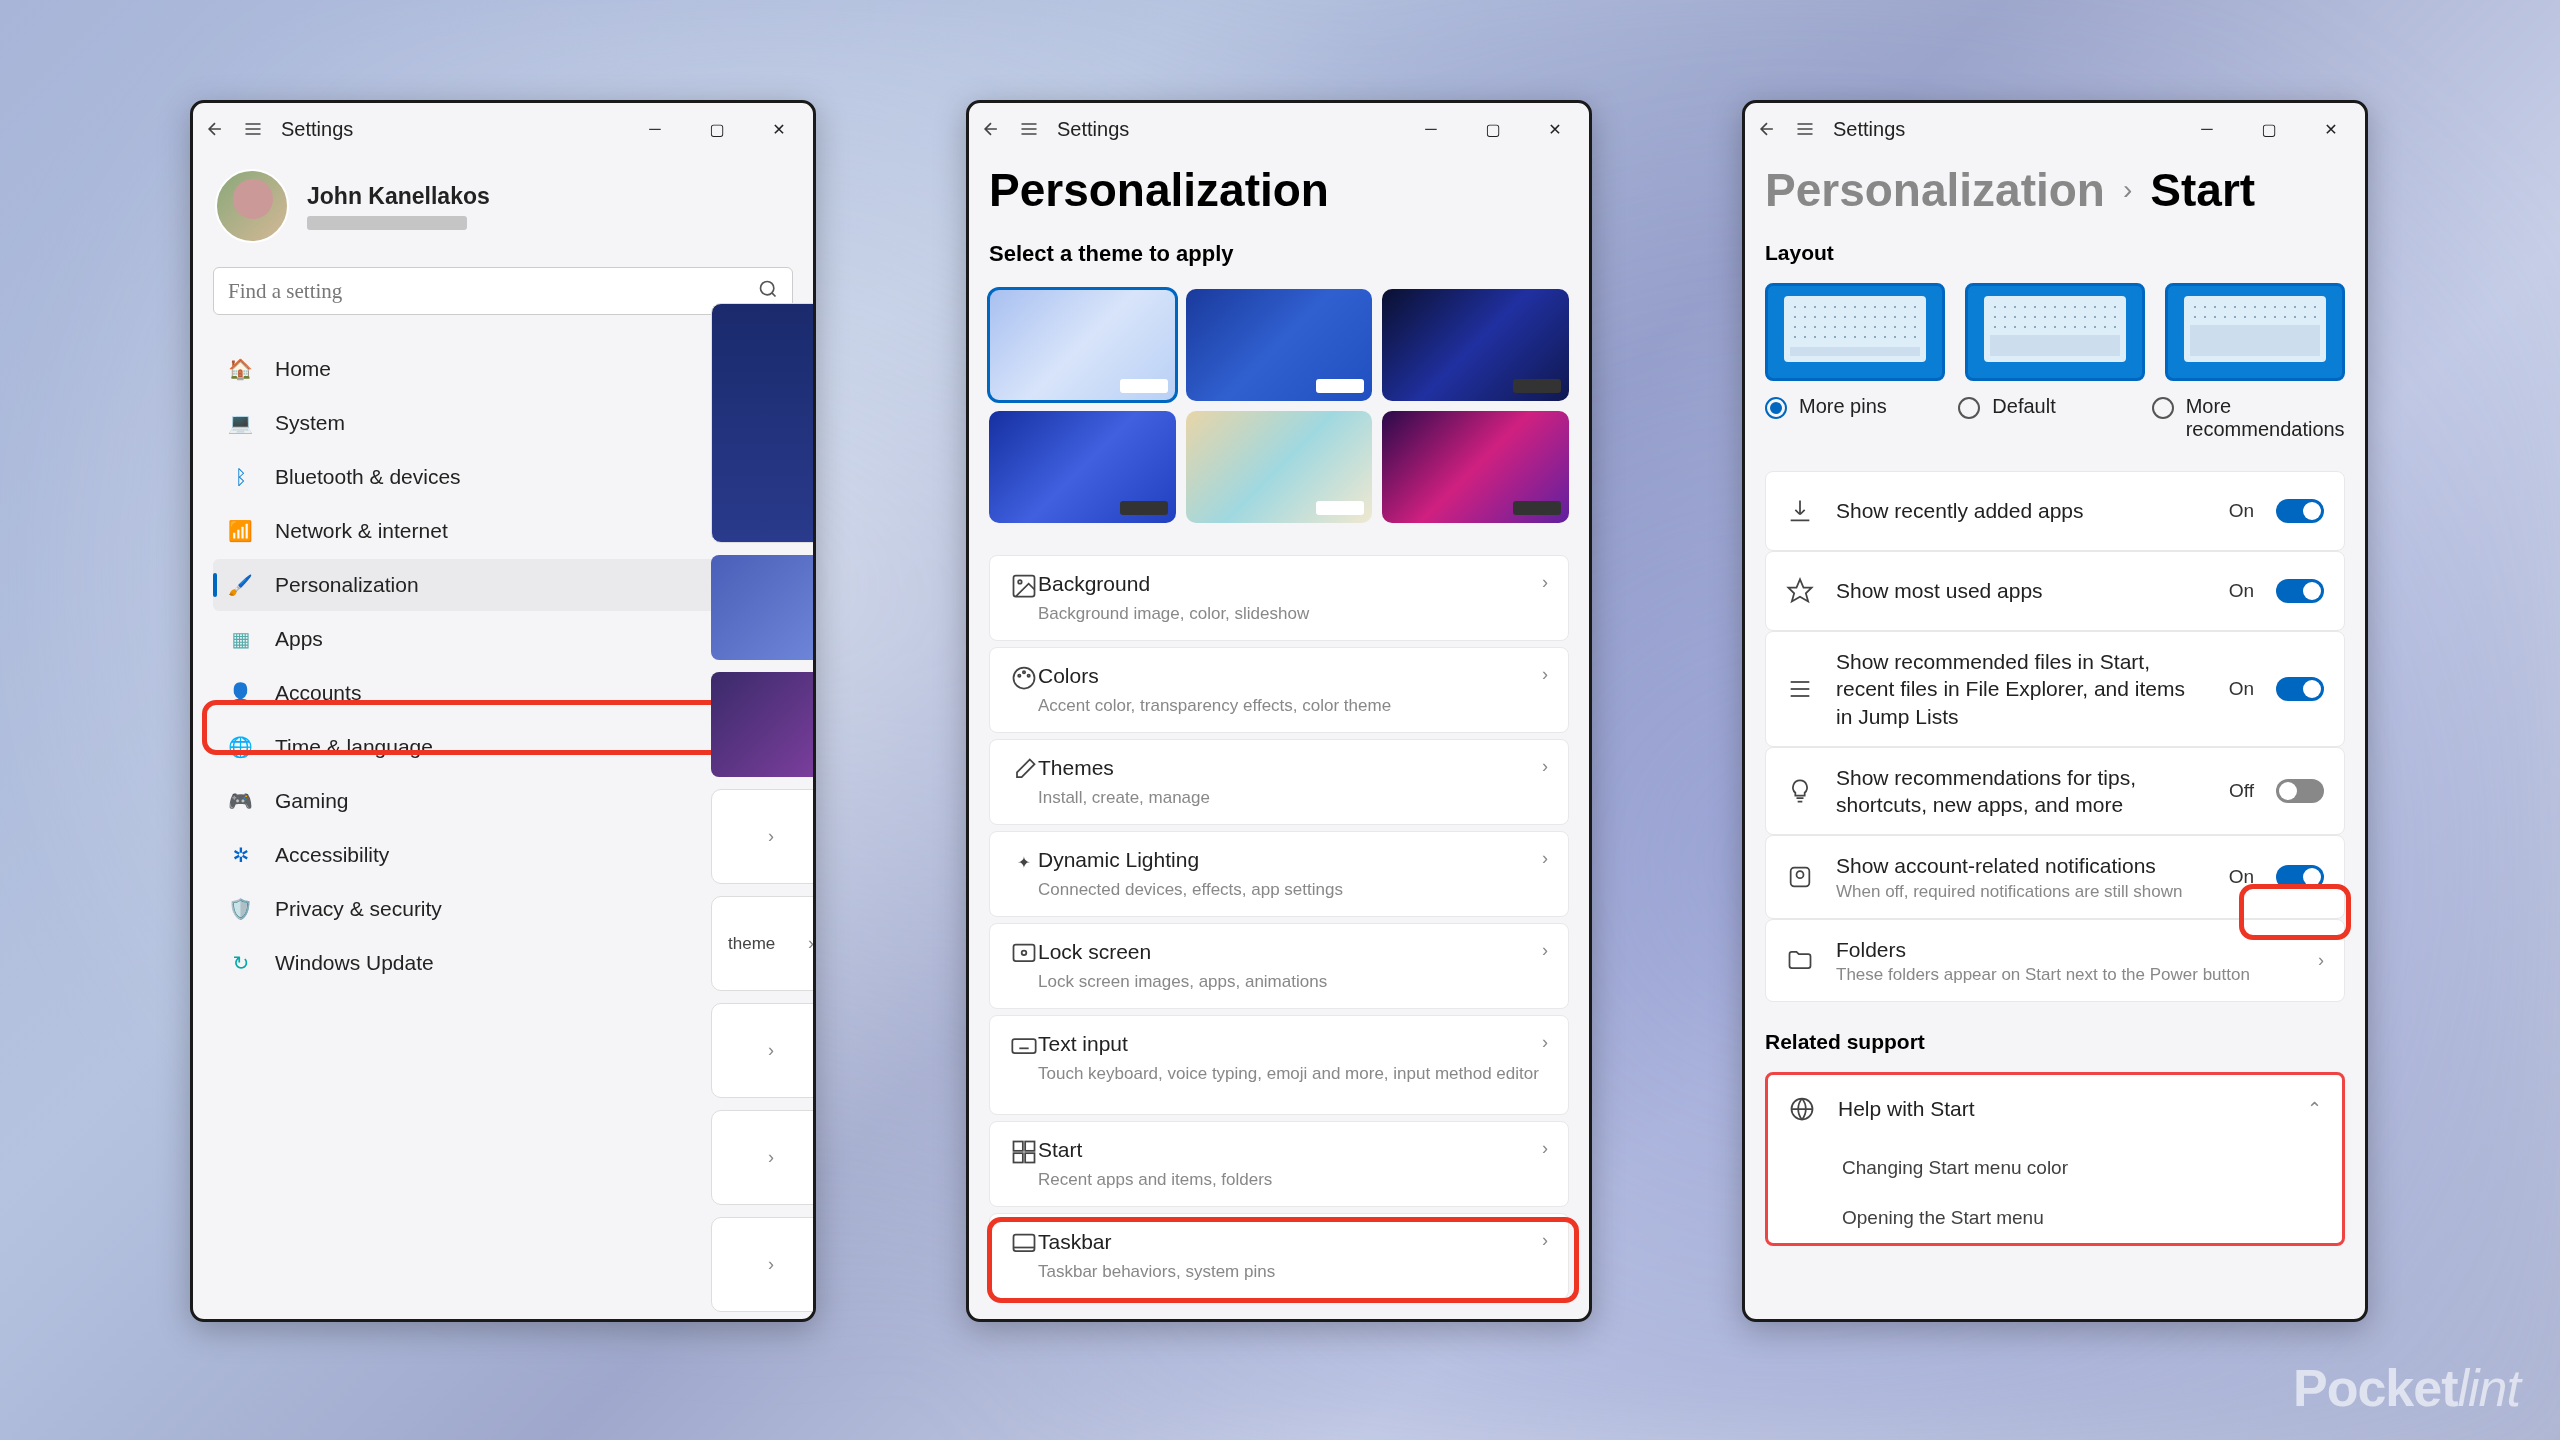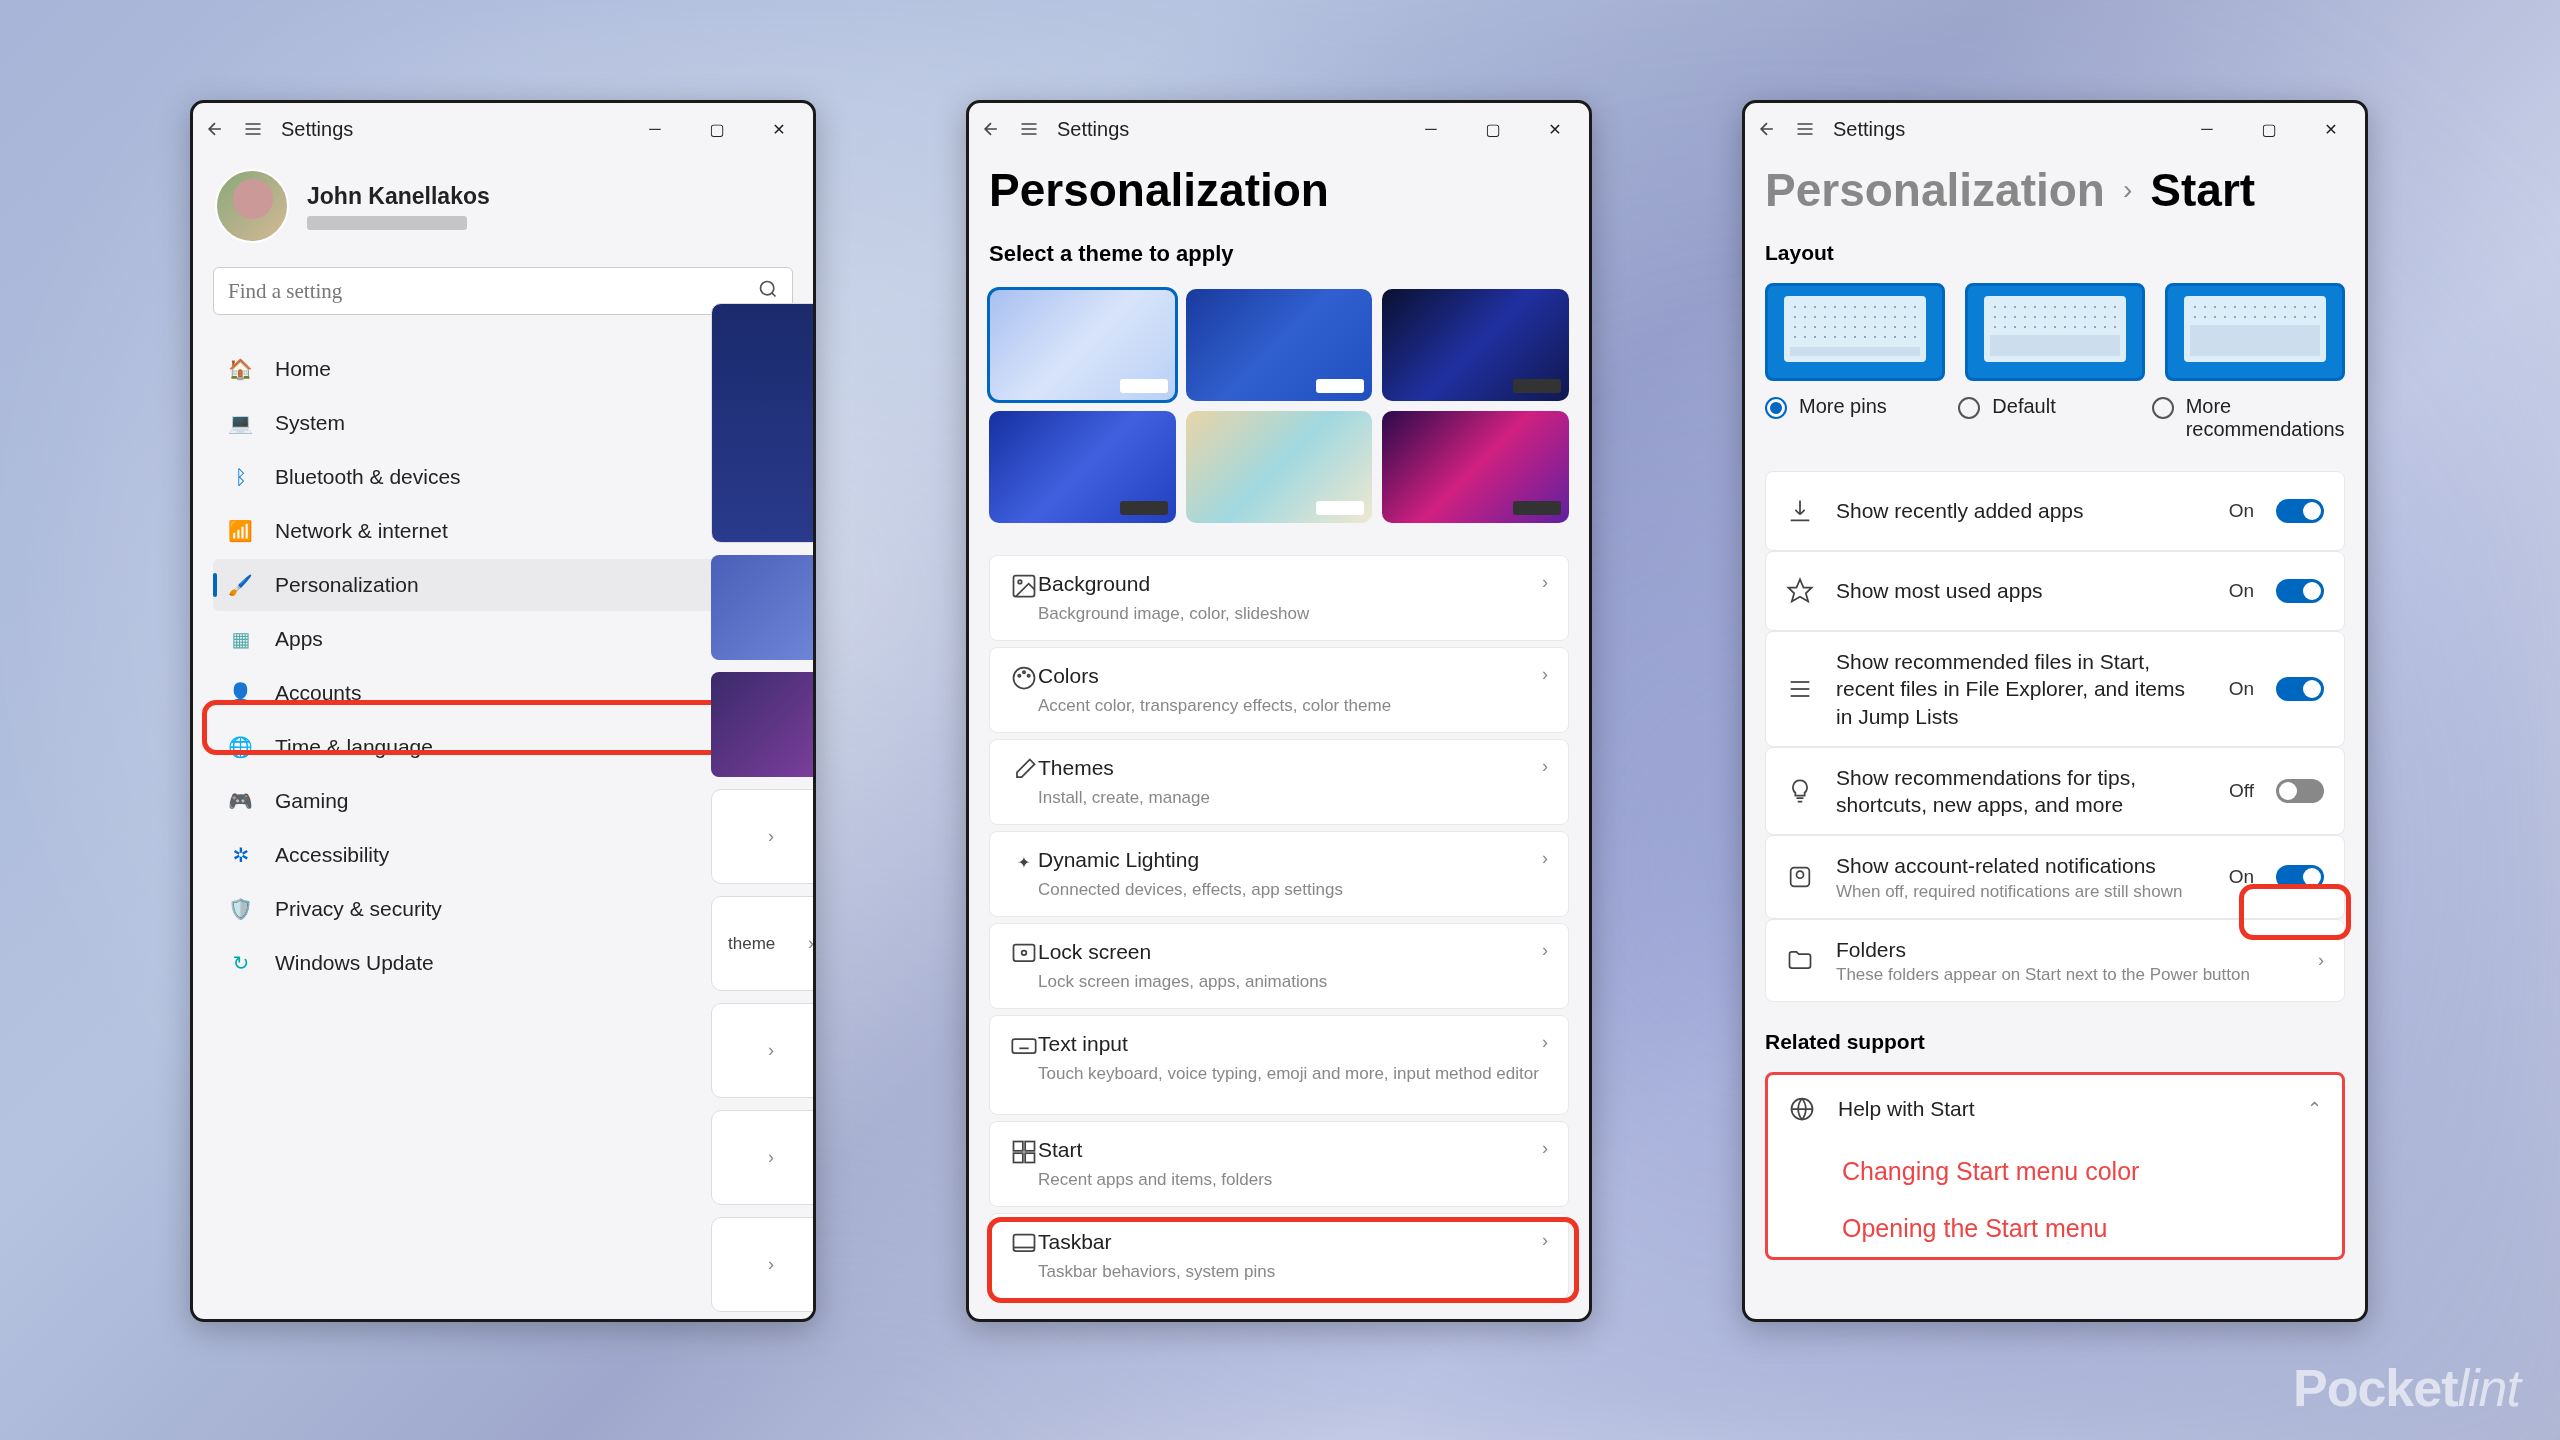--- a/index.html
+++ b/index.html
@@ -88,21 +88,21 @@
 .toggle.on{background:#0067c0;}
 .toggle.off{background:#888;}
 .toggle::after{content:"";position:absolute;width:18px;height:18px;background:#fff;border-radius:50%;top:3px;}
 .toggle.on::after{right:3px;}
 .toggle.off::after{left:3px;}
 .hl3{position:absolute;border:5px solid #ee3524;border-radius:14px;}
 .settings-list{display:flex;flex-direction:column;}
 .related{font-size:21px;font-weight:600;margin:28px 0 18px 0;}
 .help-card{background:#fff;border:3px solid #ef4444;border-radius:8px;}
 .help-head{padding:20px;display:flex;align-items:center;gap:22px;cursor:pointer;}
-.help-link{padding:14px 20px 14px 74px;font-size:25px;color:#ef4444;cursor:pointer;}
+.help-link{padding:14px 20px 14px 74px;font-size:19px;color:#404040;cursor:pointer;}
 .watermark{position:absolute;right:40px;bottom:22px;font-size:52px;font-weight:300;color:rgba(255,255,255,0.6);font-style:italic;letter-spacing:-1px;}
 .watermark b{font-weight:700;font-style:normal;}
 svg{width:100%;height:100%;}
 </style>
 </head>
 <body>
 <div class="bg-blur"></div>
 
 <div class="window win1">
   <div class="titlebar">

